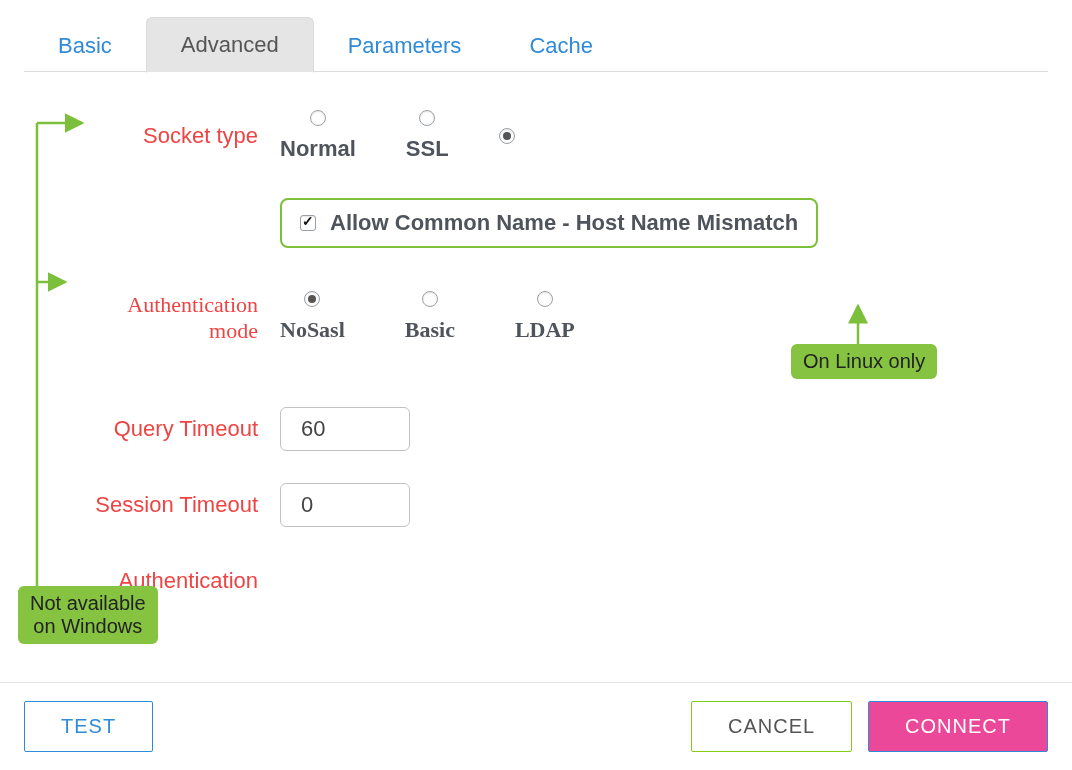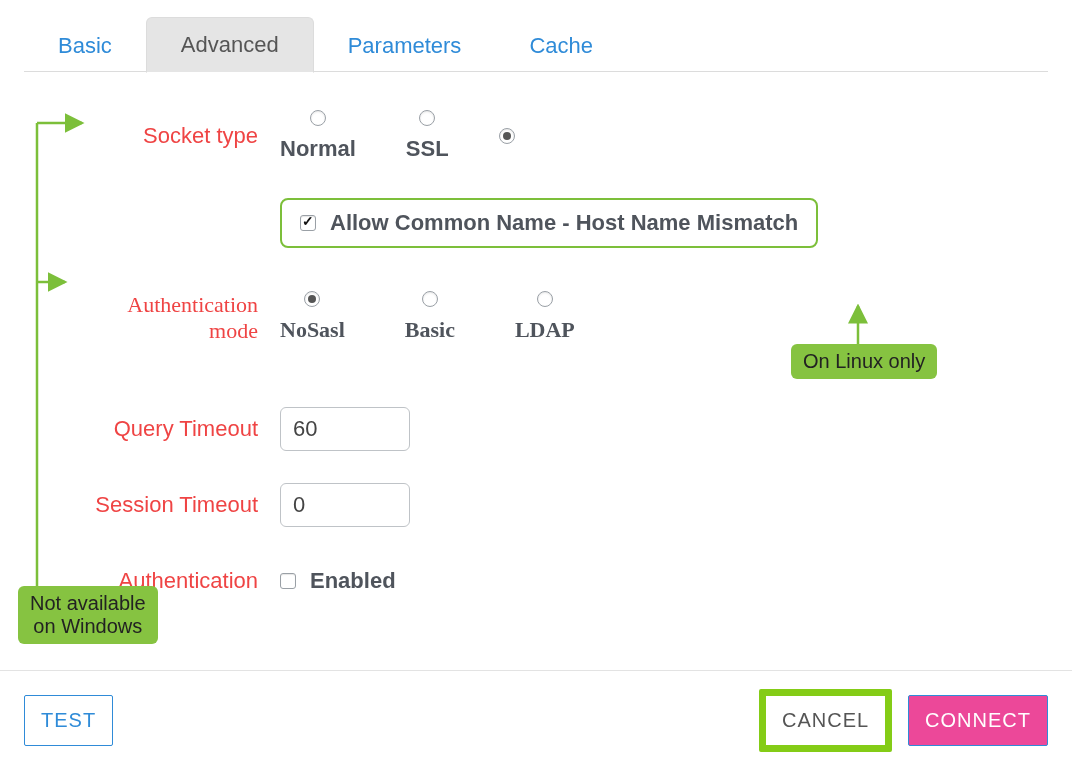--- a/index.html
+++ b/index.html
@@ -148,21 +148,21 @@
     padding: 10px 18px;
   }
 
   
   .num-input {
     width: 130px;
     height: 44px;
     border: 1px solid #bfc3c7;
     border-radius: 6px;
     font-size: 22px;
-    padding: 0 12px;
+    padding: 0 20px;
     color: #444;
   }
 
   
   .anno {
     position: absolute;
     background: #86c341;
     color: #222;
     font-size: 20px;
     border-radius: 6px;
@@ -186,31 +186,31 @@
     left: 0; right: 0; bottom: 18px;
     padding: 18px 24px 0 24px;
     border-top: 1px solid #e3e3e3;
     display: flex;
     align-items: center;
   }
   .footer-spacer { flex: 1; }
   .btn {
     font-size: 20px;
     letter-spacing: 1px;
-    padding: 13px 16px;
+    padding: 13px 36px;
     border-radius: 2px;
     font-weight: 400;
   }
   .btn-outline {
     border: 1px solid #2f8bd8;
     background: #fff;
     color: #2f8bd8;
   }
   .btn-plain {
-    border: 7px solid #84cc16;
+    border: 1px solid #84cc16;
     color: #555;
     background: #fff;
     margin-right: 16px;
   }
   .btn-primary {
     border: 1px solid #2f8bd8;
     background: #ec4899;
     color: #fff;
   }
 
@@ -309,26 +309,20 @@
 
     <div class="row">
       <div class="label-col">Session Timeout</div>
       <div class="ctrl-col">
         <input class="num-input" type="text" value="0" style="">
       </div>
     </div>
 
     <div class="row" style="margin-bottom:0;">
       <div class="label-col">Authentication</div>
-      <div class="ctrl-col">
-        <label class="checkbox">
-          <span class="cb"></span>
-          <span>Enabled</span>
-        </label>
-      </div>
     </div>
 
     <div class="anno" style="left:767px; top:234px;">
       <span>On Linux only</span>
     </div>
 
     <div class="anno" style="left:-6px; top:476px;">
       <span>Not available</span><br>
       <span>on Windows</span>
     </div>

